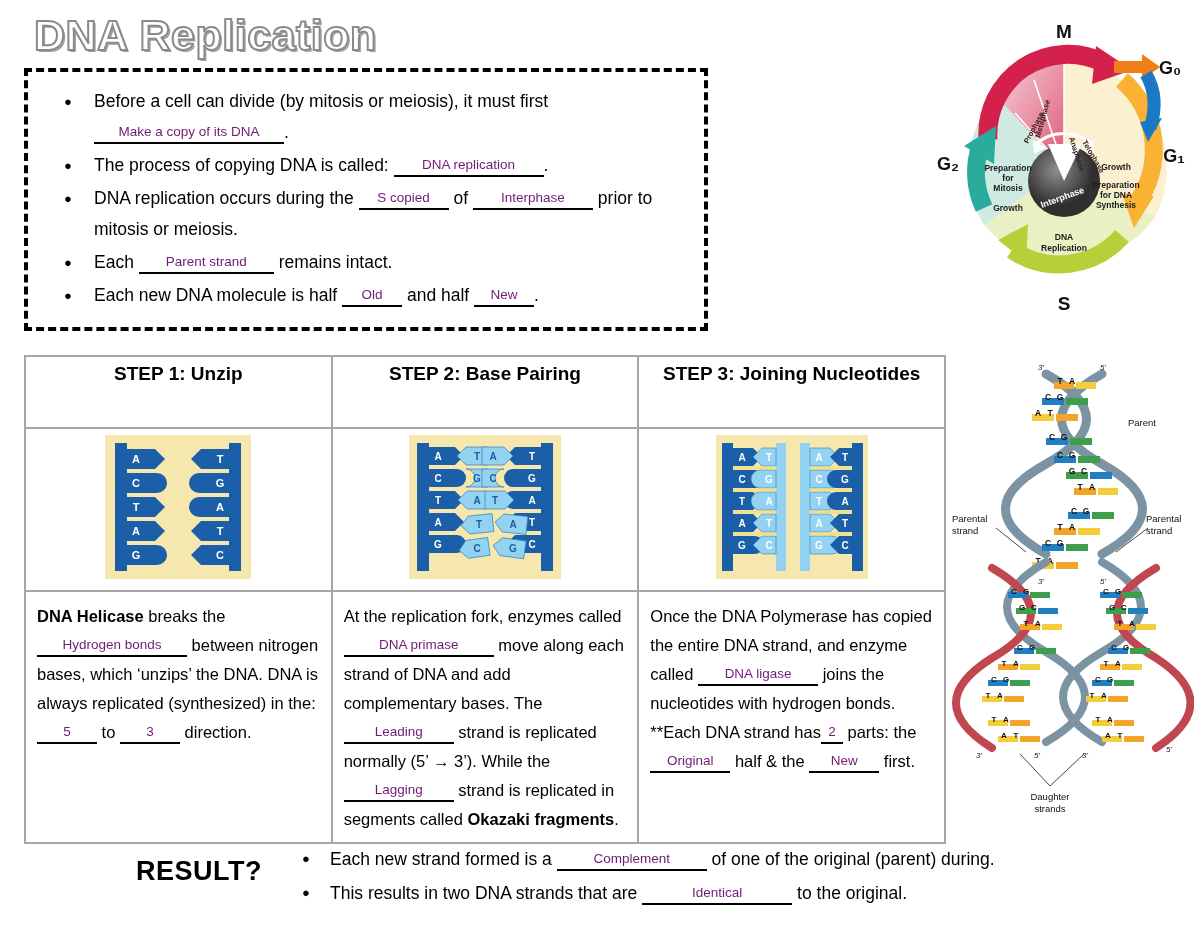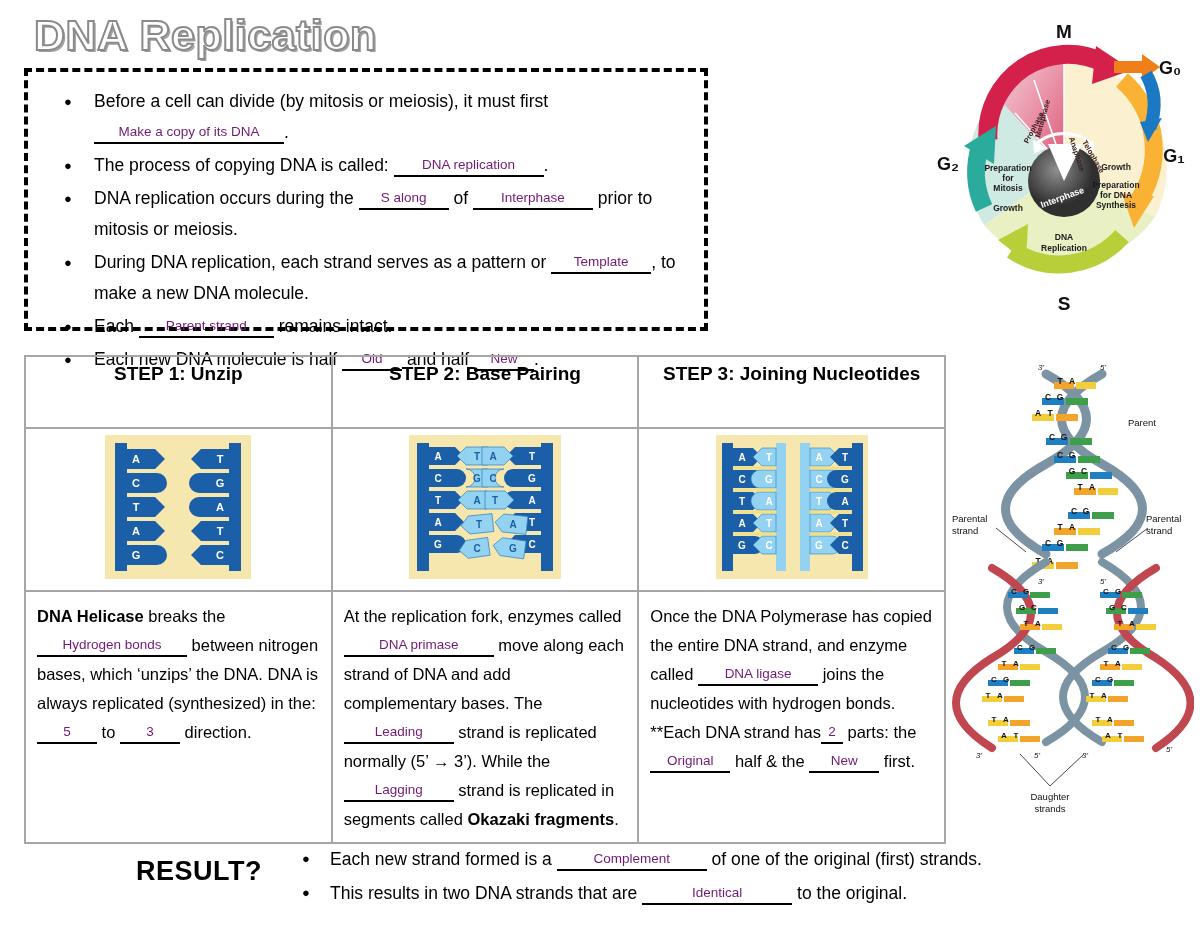--- a/index.html
+++ b/index.html
@@ -204,30 +204,26 @@
       <span class="blank w190"><span class="ans">Make a copy of its DNA</span></span><span>.</span>
     </li>
 
     <li>
       <span>The process of copying DNA is called:</span>
       <span class="blank w150"><span class="ans">DNA replication</span></span><span>.</span>
     </li>
 
     <li>
       <span>DNA replication occurs during the</span>
-      <span class="blank w90"><span class="ans">S along</span></span>
+      <span class="blank w90"><span class="ans">S copied</span></span>
       <span>of</span>
       <span class="blank w120"><span class="ans">Interphase</span></span>
       <span>prior to mitosis or meiosis.</span>
     </li>
 
-    <li>
-      <span>During DNA replication, each strand serves as a pattern or</span>
-      <span class="blank w100"><span class="ans">Template</span></span><span>, to make a new DNA molecule.</span>
-    </li>
 
     <li>
       <span>Each</span>
       <span class="blank w135"><span class="ans">Parent strand</span></span>
       <span>remains intact.</span>
     </li>
 
     <li>
       <span>Each new DNA molecule is half</span>
       <span class="blank w60"><span class="ans">Old</span></span>
@@ -723,21 +719,21 @@
   </g>
 </svg>
 </div>
 
 <div id="result-section">
   <div id="result-label">RESULT?</div>
   <ul id="result-list">
     <li>
       <span>Each new strand formed is a</span>
       <span class="blank w150"><span class="ans">Complement</span></span>
-      <span>of one of the original (first) strands.</span>
+      <span>of one of the original (parent) during.</span>
     </li>
     <li>
       <span>This results in two DNA strands that are</span>
       <span class="blank w150"><span class="ans">Identical</span></span>
       <span>to the original.</span>
     </li>
   </ul>
 </div>
 
 </body></html>

